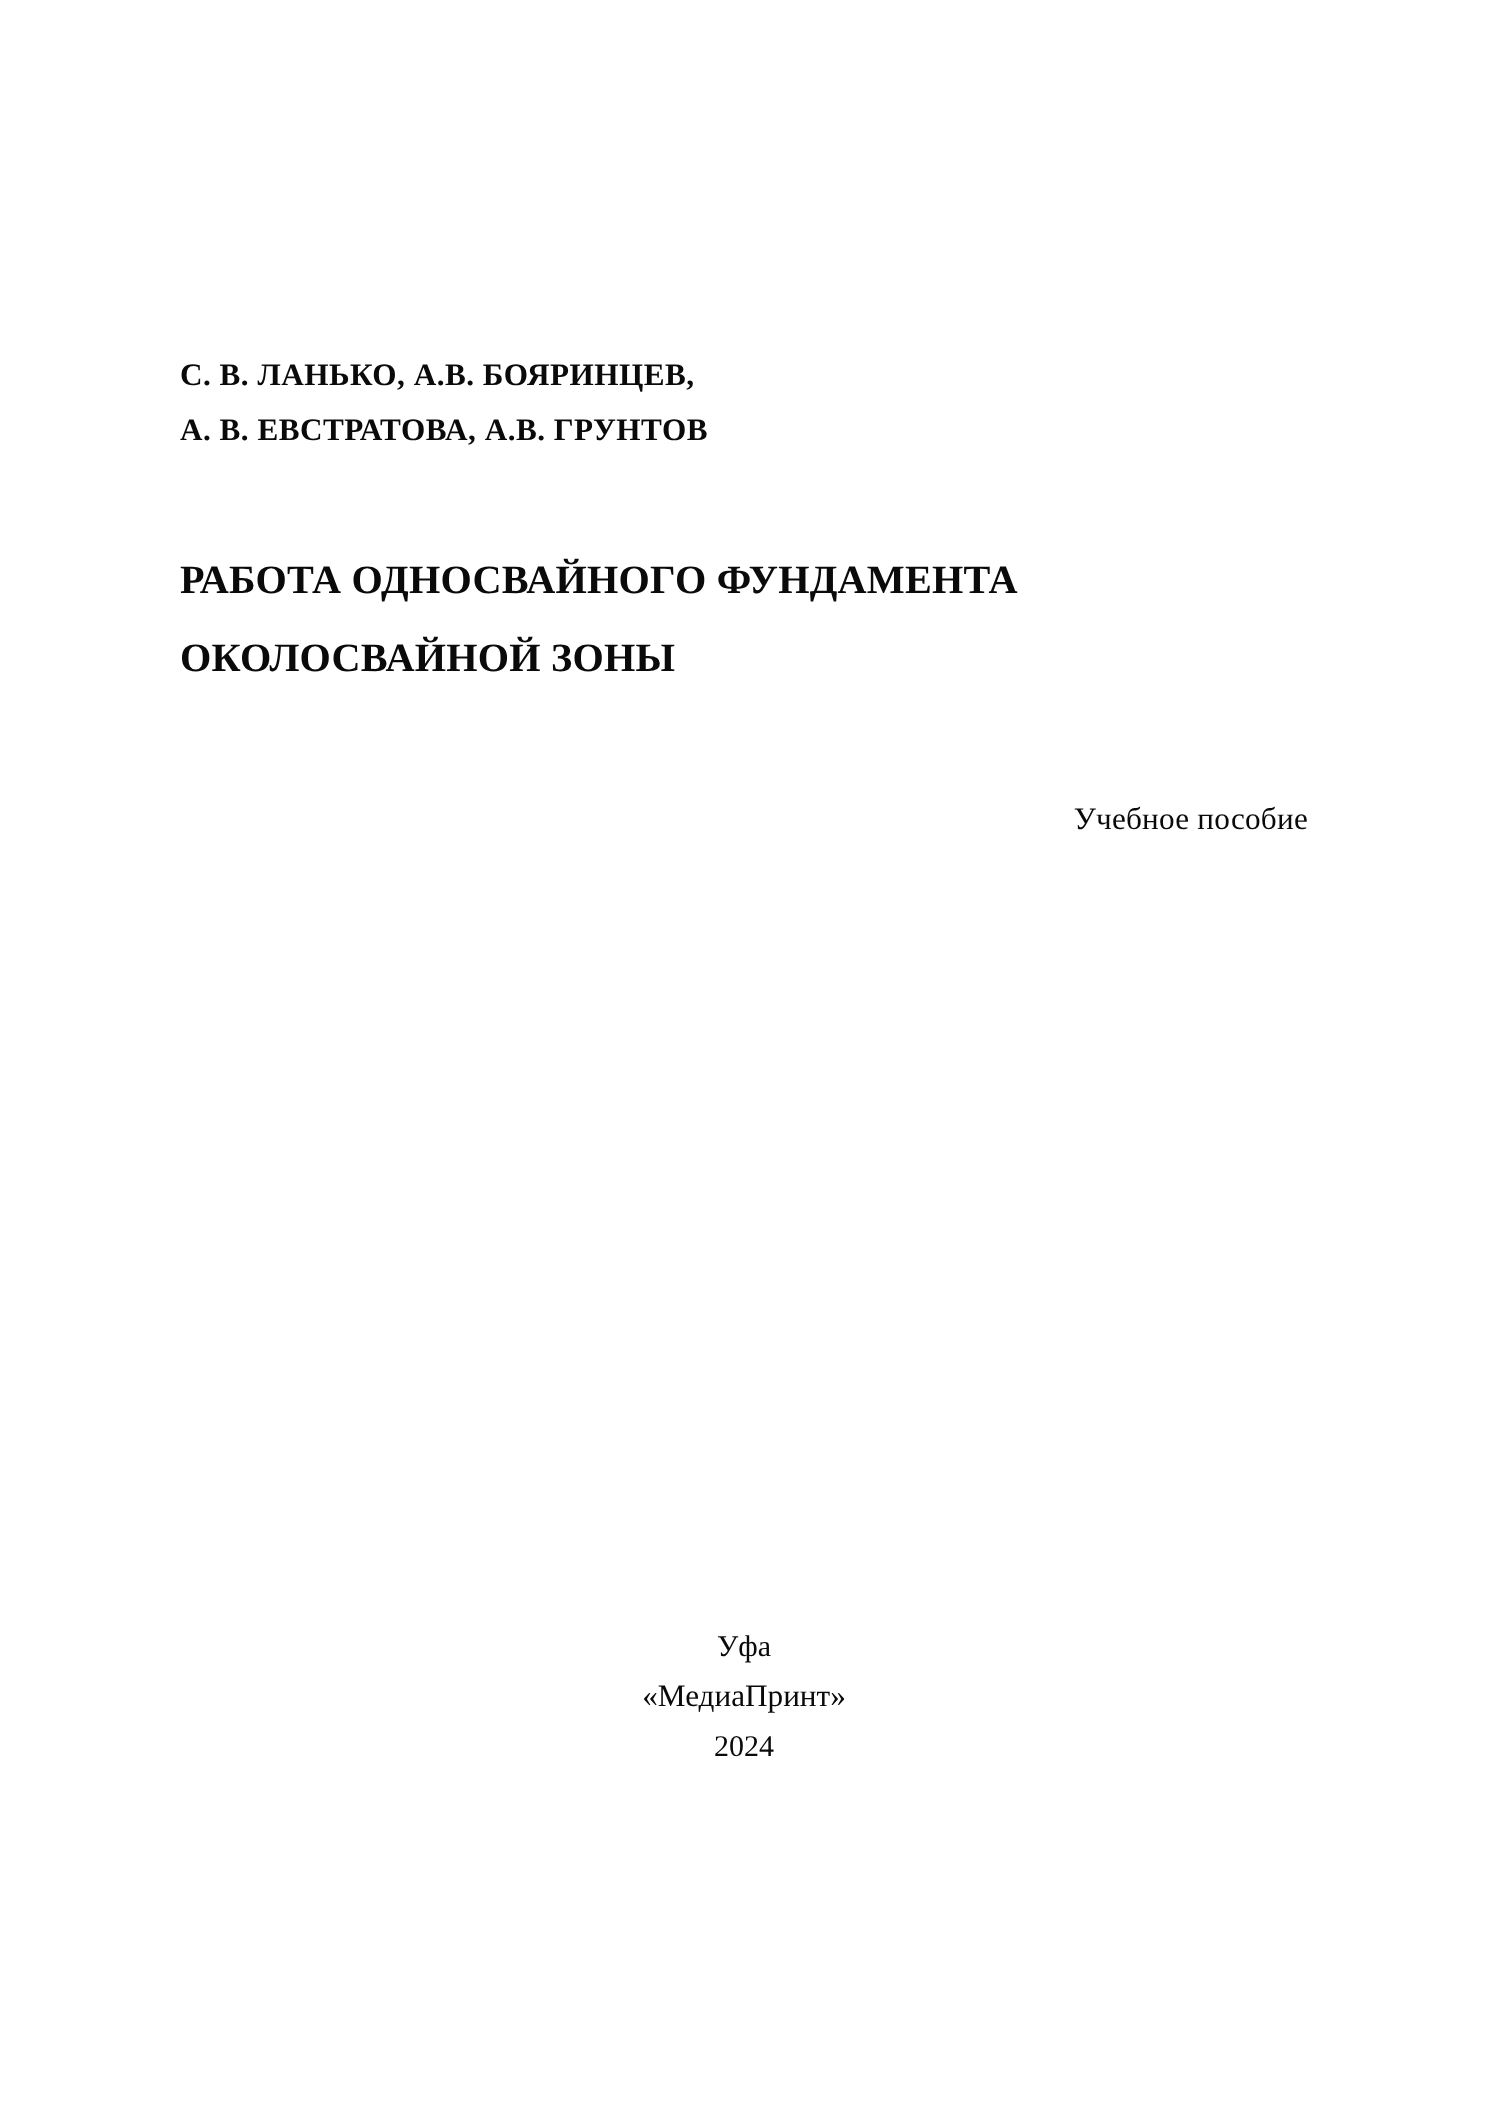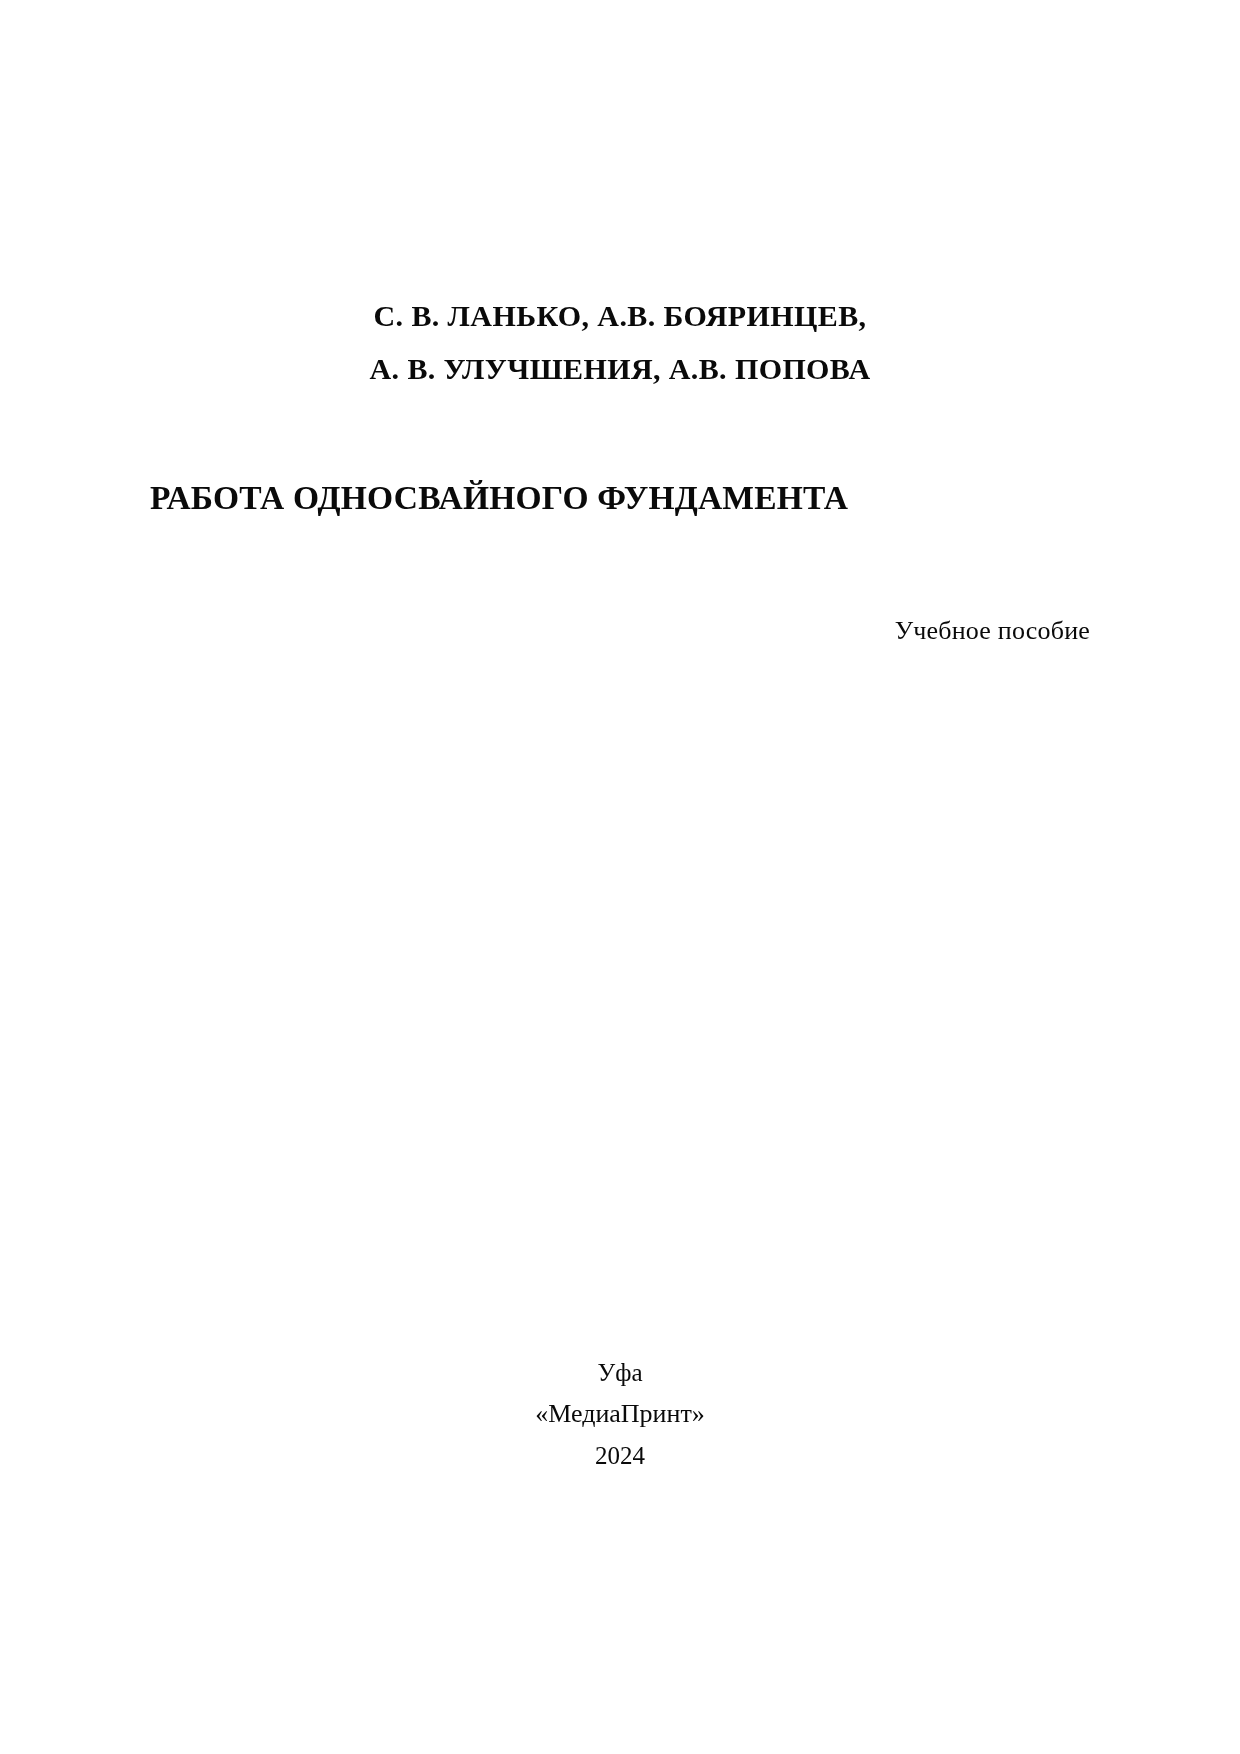--- a/index.html
+++ b/index.html
@@ -23,23 +23,22 @@
     left: 0;
     right: 0;
     top: 0;
     bottom: 0;
     padding: 0 150px;
     box-sizing: border-box;
   }
 
   .authors {
     margin-top: 290px;
-    text-align: center;
     font-weight: bold;
-    font-size: 30px;
+    font-size: 26px;
     letter-spacing: 0.4px;
     line-height: 1.75;
   }
   .authors .author-line {
     display: block;
     white-space: nowrap;
   }
 
   .doc-title {
     margin-top: 70px;
@@ -79,25 +78,26 @@
   }
 </style>
 </head>
 <body>
 
 <div class="page">
   <div class="content">
 
     <div class="authors">
       <span class="author-line">С. В. ЛАНЬКО, А.В. БОЯРИНЦЕВ,</span>
-      <span class="author-line">А. В. УЛУЧШЕНИЯ, А.В. ПОПОВА</span>
+      <span class="author-line">А. В. ЕВСТРАТОВА, А.В. ГРУНТОВ</span>
     </div>
 
     <h1 class="doc-title">
       <span class="title-line">РАБОТА ОДНОСВАЙНОГО ФУНДАМЕНТА</span>
+      <span class="title-line">ОКОЛОСВАЙНОЙ ЗОНЫ</span>
     </h1>
 
     <div class="subtitle">Учебное пособие</div>
 
   </div>
 
   <div class="imprint">
     <span class="imprint-line">Уфа</span>
     <span class="imprint-line publisher">«МедиаПринт»</span>
     <span class="imprint-line">2024</span>

